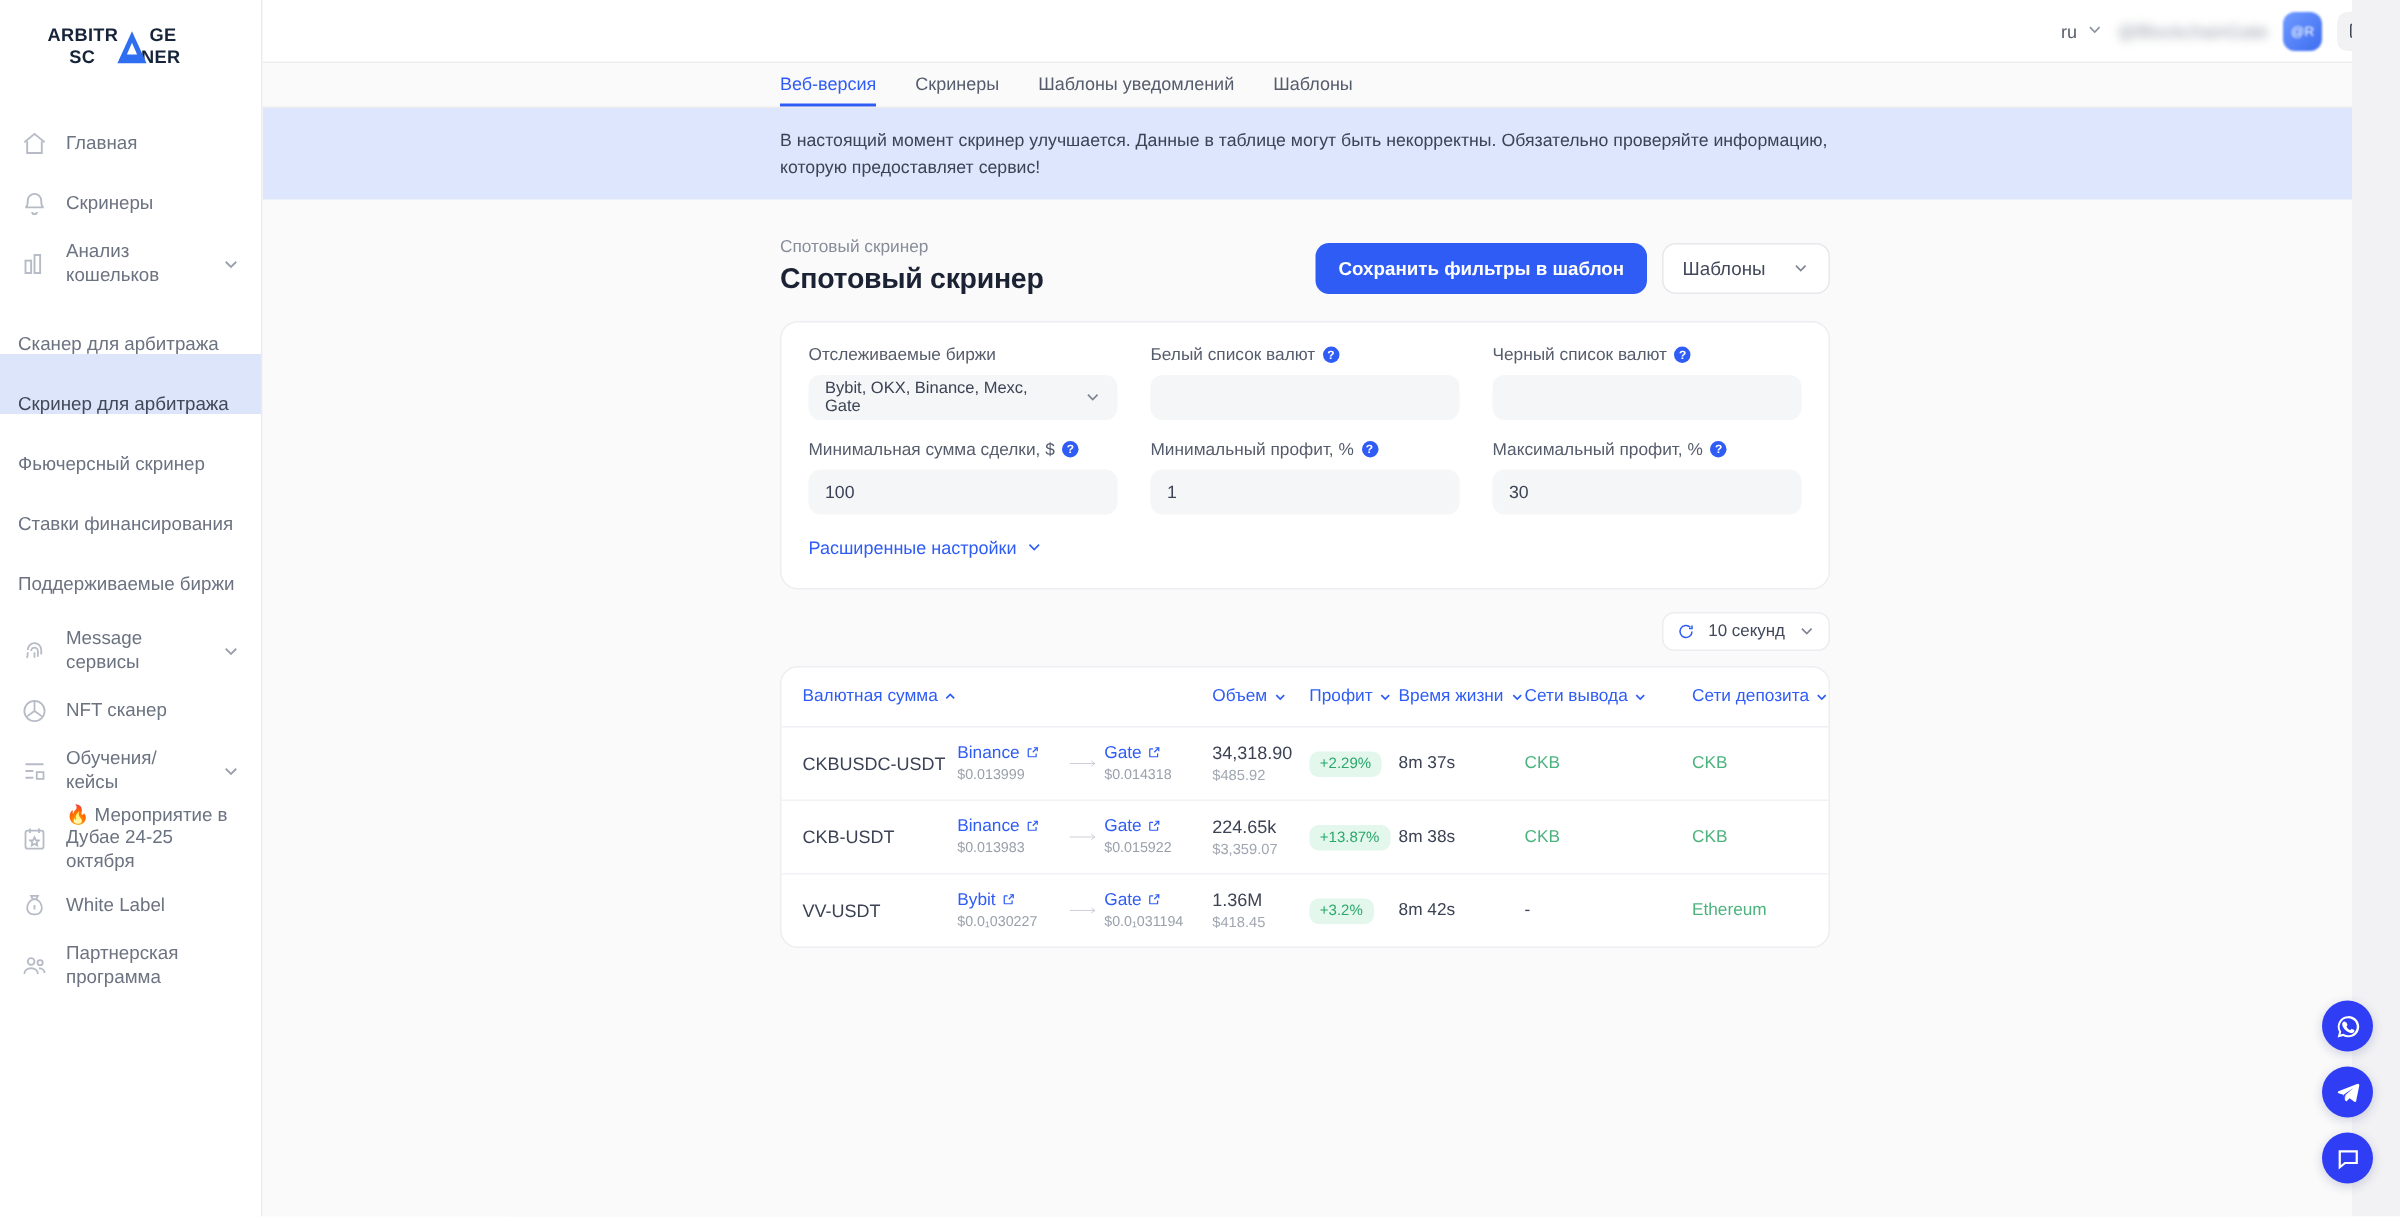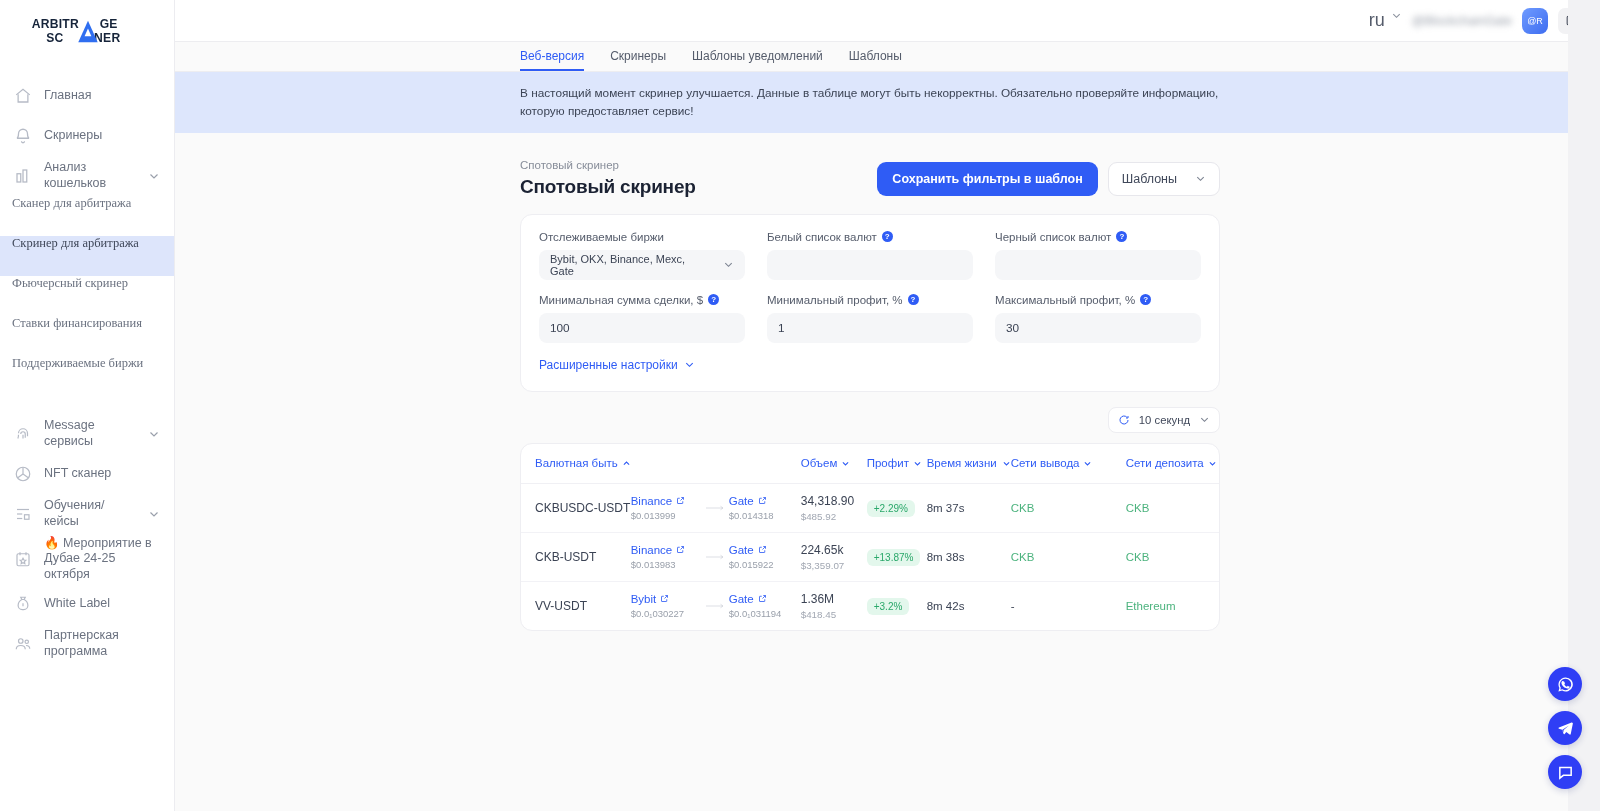--- a/index.html
+++ b/index.html
@@ -41,37 +41,37 @@
     color: #1b2233;
     font-weight: 500;
   }
   .nav-item.active::before {
     content: ""; position: absolute; left: 0; top: 0; bottom: 0; width: 3px;
     background: #2f5cf5;
   }
   .nav-item.active .ico { color: #3b6bf5; }
   .subnav { background:#fff; }
   .subnav-item {
-    display: flex; align-items: flex-start;
+    display: flex; align-items: flex-end;
     height: 40px; padding: 0 12px;
-    font-size: 12.5px; color: #6b7280; cursor: pointer; font-family: Liberation Serif, serif;
+    font-size: 12.5px; color: #6b7280; cursor: pointer;
   }
   .subnav-item.sel { background: #dde5fb; color: #40485a; }
   .nav-sep { height: 18px; }
 
   
   .main { flex: 1; height: 811px; position: relative; background:#fafafa; overflow:hidden; }
 
   .topbar {
     height: 42px; background: #ffffff;
     display: flex; align-items: center; justify-content: flex-end;
     padding-right: 16px; gap: 10px;
     border-bottom: 1px solid #ededf0;
   }
-  .lang { display:flex; gap:6px; font-size:18px; color:#555c6b; cursor:pointer; }
+  .lang { display:flex; gap:6px; font-size:12px; color:#555c6b; cursor:pointer; }
   .lang .chev { width:11px;height:11px; color:#8b919d; }
   .lang .chev svg{width:11px;height:11px;display:block;}
   .uname {
     font-size: 12.5px; color:#9aa0ab;
     filter: blur(3.2px); user-select:none;
   }
   .avatar {
     width: 26px; height: 26px; border-radius: 8px;
     background: linear-gradient(135deg,#6f9bff,#3e6df0);
     color:#fff; font-size:9px; display:flex; align-items:center; justify-content:center;
@@ -532,21 +532,21 @@
           </span>
         </div>
       </div>
 
       <section class="table-card">
         <table>
           <thead>
             <tr>
               <th class="c1">
                 <span class="th-in">
-                  <span>Валютная быть</span>
+                  <span>Валютная сумма</span>
                   <span class="caret">
                     <svg viewBox="0 0 24 24" fill="none" stroke="currentColor" stroke-width="3">
                         <path d="M5 15l7-7 7 7"></path>
                       </svg>
                   </span>
                 </span>
               </th>
               <th class="c2"></th>
               <th class="c3">
                 <span class="th-in">

